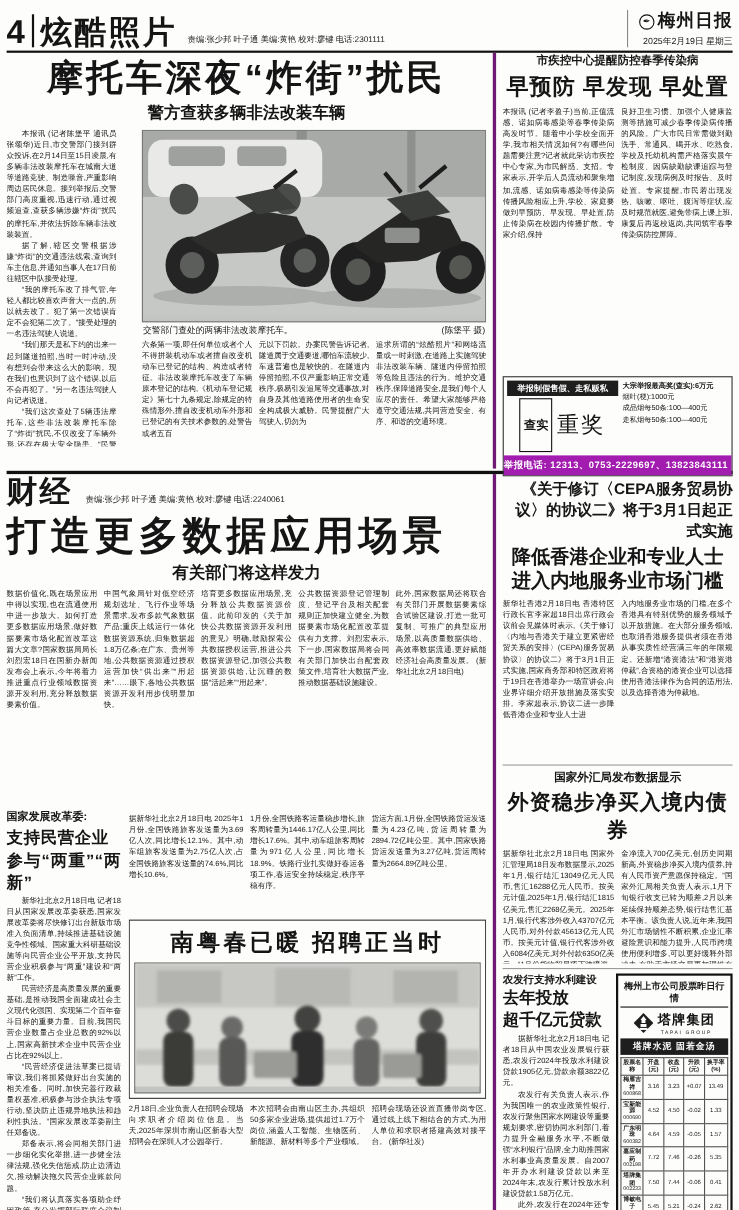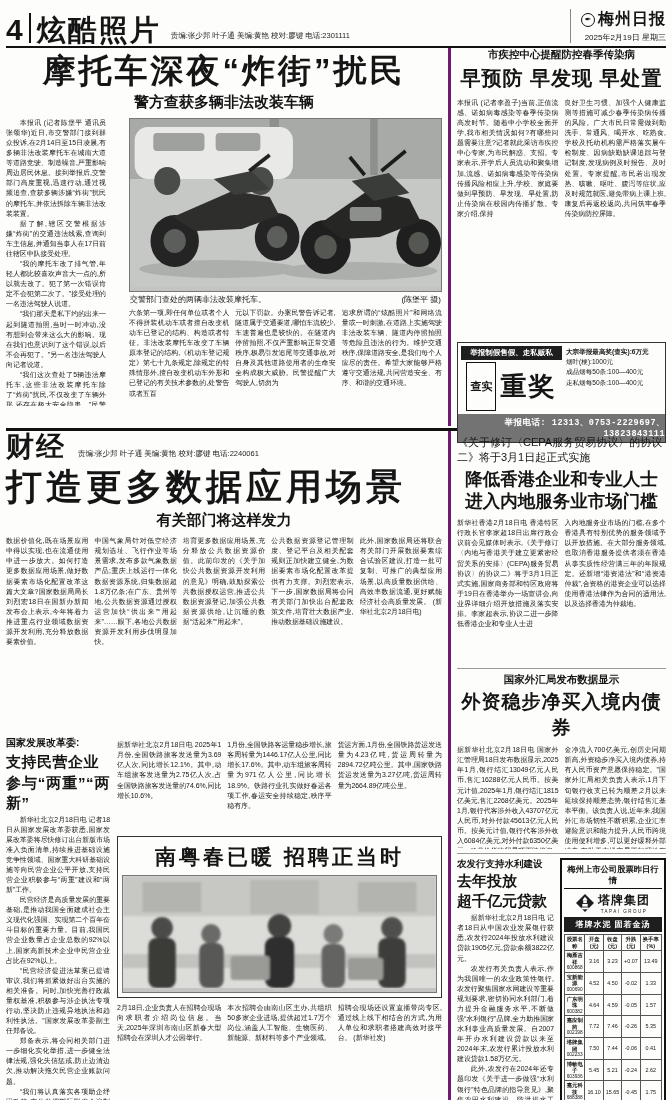--- a/index.html
+++ b/index.html
@@ -53,45 +53,45 @@
   .cdc-title { font-size:20px; font-weight:900; text-align:center; letter-spacing:1px; margin:3px 0 6px; }
   .cdc-cols { height:238px; }
 
   
   .reward { border:1px solid #333; margin-top:6px; }
   .ra-main { display:flex; padding:3px; gap:4px; }
   .ra-left { flex:1.05; }
   .ra-line1 { background:#1e1e1e; color:#fff; font-size:7.5px; text-align:center; padding:2px 0; font-weight:700; }
   .ra-big { display:flex; align-items:center; gap:4px; justify-content:center; margin-top:2px; }
   .ra-verify { border:1.5px solid #111; font-size:11px; font-weight:900; padding:16px 3px; }
-  .ra-zhong { font-size:26px; font-weight:700; letter-spacing:2px; }
+  .ra-zhong { font-size:20px; font-weight:400; letter-spacing:2px; }
   .ra-right { flex:1; font-size:6.6px; line-height:1.55; padding-top:1px; }
   .ra-right .b1 { font-weight:700; }
-  .ra-phone { background:#737373; color:#fff; font-size:8.5px; font-weight:700; text-align:right; padding:3px 0; letter-spacing:.5px;font-family:Liberation Mono, monospace; }
+  .ra-phone { background:#a21caf; color:#fff; font-size:8.5px; font-weight:700; text-align:left; padding:3px 0; letter-spacing:.5px; }
 
   
   .fin-bar { display:flex; align-items:flex-end; gap:8px; padding-top:2px; }
   .fin-label { font-size:28px; font-weight:900; letter-spacing:2px; line-height:1; }
   .fin-title { font-size:36px; font-weight:900; letter-spacing:4px; line-height:1.2; margin-top:4px; }
   .fin-sub { font-size:15px; text-align:center; font-weight:600; margin:3px 0 6px; }
   .fin-cols { height:194px; }
 
   .left-bot { display:flex; gap:7px; margin-top:6px; height:372px; }
   .ndrc { width:104px; flex:none; overflow:hidden; }
   .ndrc-kick { font-size:10px; font-weight:700; }
   .ndrc-t { font-size:15px; font-weight:900; line-height:1.35; letter-spacing:.5px; margin:1px 0; }
   .mid { flex:1; overflow:hidden; }
   .rail-title { font-size:16.5px; font-weight:900; text-align:center; letter-spacing:1px; }
   .rail-cols { height:92px; margin-top:4px; }
   .jobfair { border:1px solid #333; margin-top:4px; padding:4px; }
   .jf-title { font-size:21px; font-weight:700; text-align:center; letter-spacing:3px; margin:2px 0 4px; }
   .jf-caps { margin-top:5px; height:74px; }
 
   
-  .cepa-kick { font-size:11px; font-weight:400; text-align:left; line-height:1.35; }
+  .cepa-kick { font-size:14px; font-weight:700; text-align:right; line-height:1.35; }
   .cepa-title { font-size:17.5px; font-weight:900; text-align:center; line-height:1.3; margin:3px 0 5px; }
   .cepa-cols { height:146px; }
   .fx-title { font-size:19px; font-weight:900; text-align:center; letter-spacing:1px; margin:2px 0 4px; }
   .fx-cols { height:104px; }
   .rb-row { display:flex; gap:6px; margin-top:2px; }
   .adbc { flex:1; overflow:hidden; }
   .adbc-kick { font-size:9.5px; font-weight:700; }
   .adbc-t { font-size:15px; font-weight:900; line-height:1.3; }
   .adbc-body { margin-top:3px; height:244px; overflow:hidden; }
 

